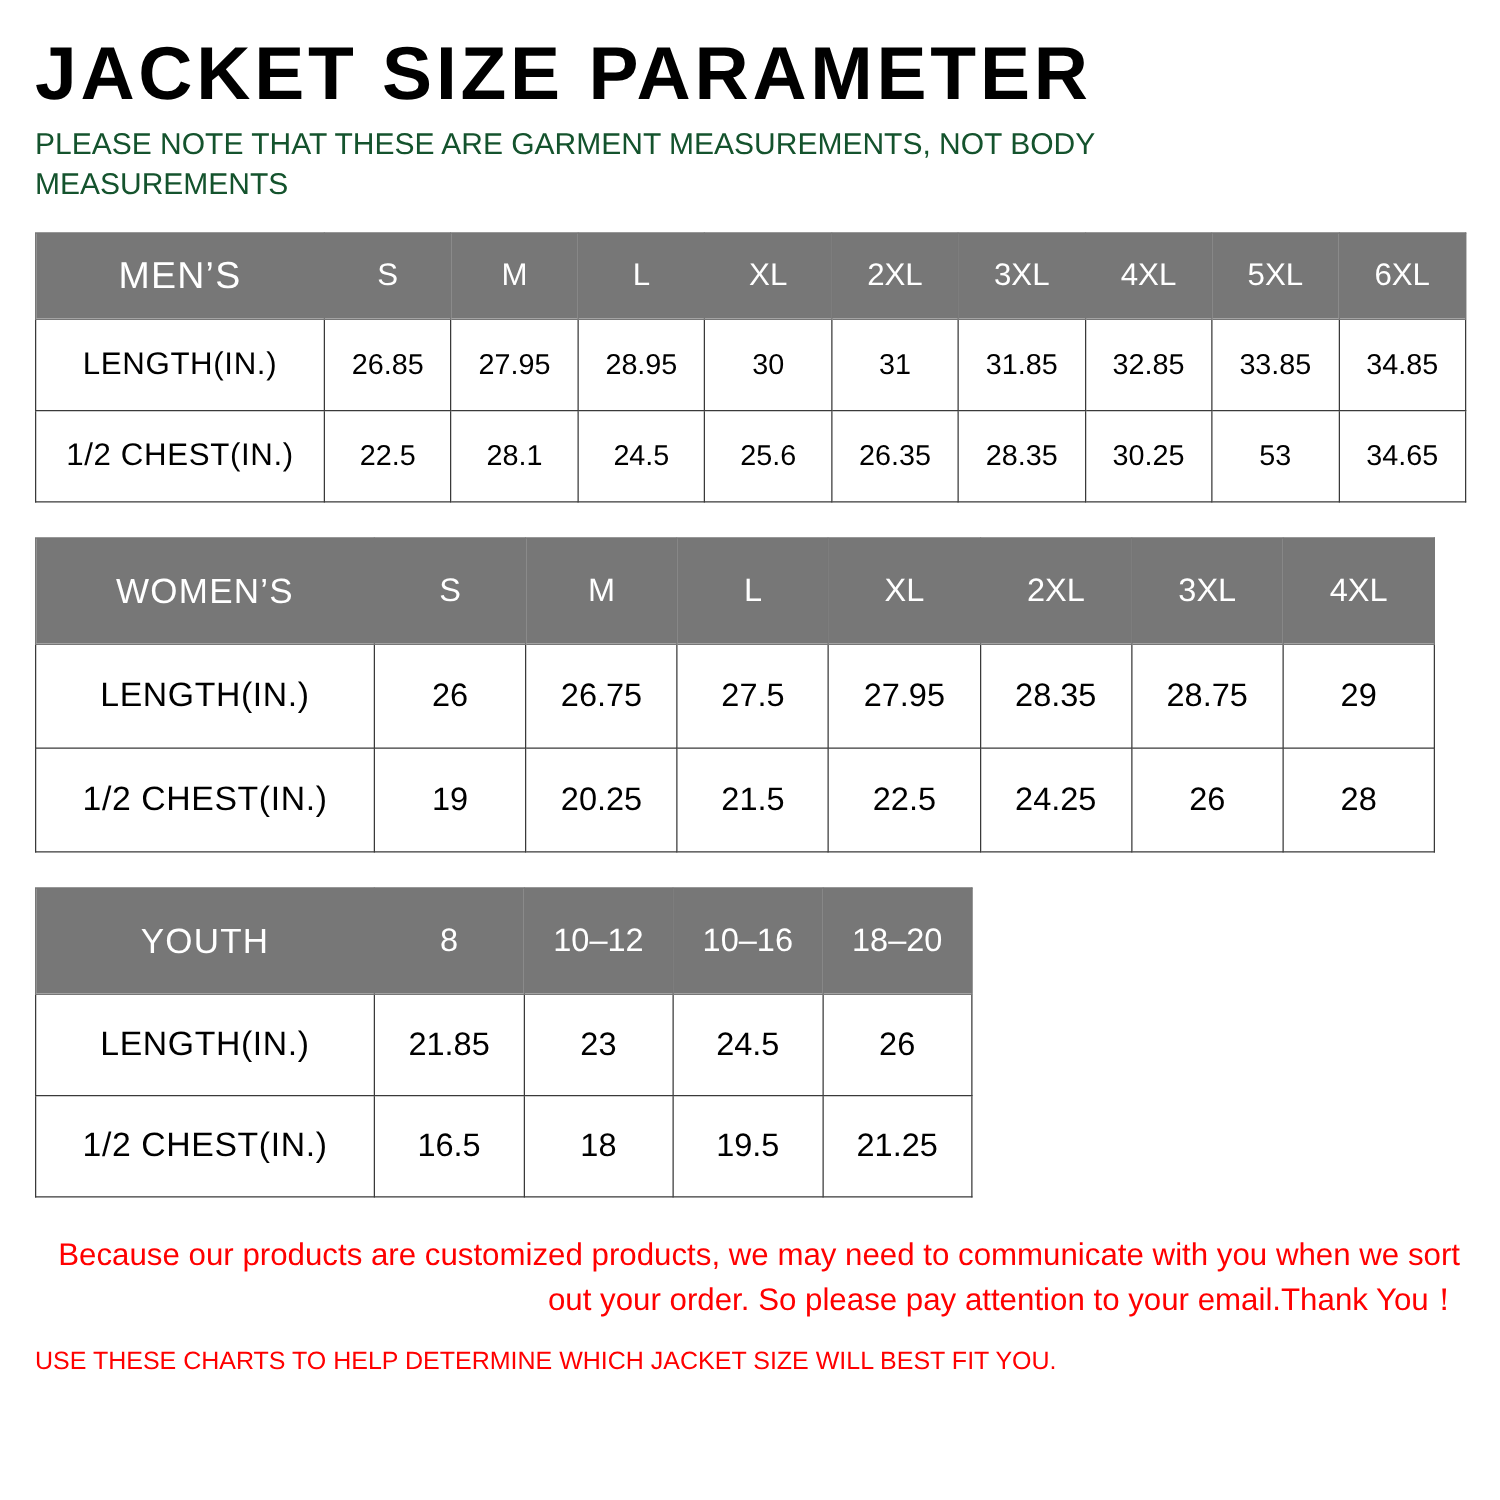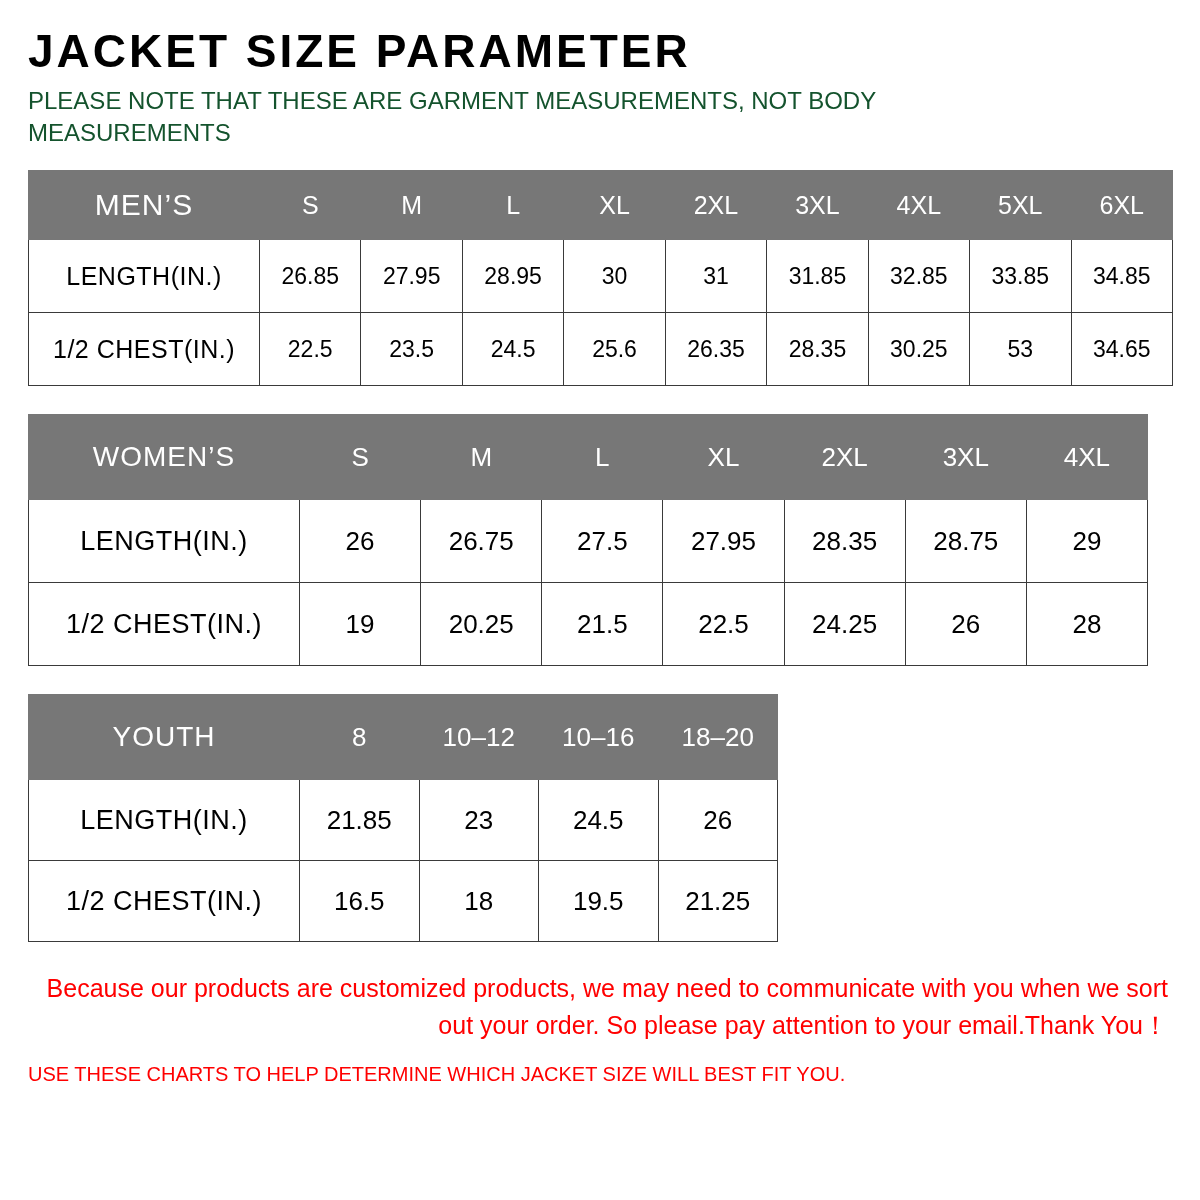--- a/index.html
+++ b/index.html
@@ -14,21 +14,21 @@
     color: #000000;
     overflow: hidden;
   }
   .page {
     box-sizing: border-box;
     width: 1200px;
     height: 1200px;
     padding: 26px 28px 0 28px;
   }
   .title {
-    font-size: 46px;
+    font-size: 60px;
     font-weight: bold;
     letter-spacing: 3px;
     margin: 0 0 8px 0;
     line-height: 1.1;
   }
   .note-top {
     color: #14532d;
     font-size: 24px;
     line-height: 1.33;
     margin: 0 0 22px 0;
@@ -135,21 +135,21 @@
         <td>30</td>
         <td>31</td>
         <td>31.85</td>
         <td>32.85</td>
         <td>33.85</td>
         <td>34.85</td>
       </tr>
       <tr>
         <td class="rowlabel">1/2 CHEST(IN.)</td>
         <td>22.5</td>
-        <td>23.5</td>
+        <td>28.1</td>
         <td>24.5</td>
         <td>25.6</td>
         <td>26.35</td>
         <td>28.35</td>
         <td>30.25</td>
         <td>53</td>
         <td>34.65</td>
       </tr>
     </tbody>
   </table>

